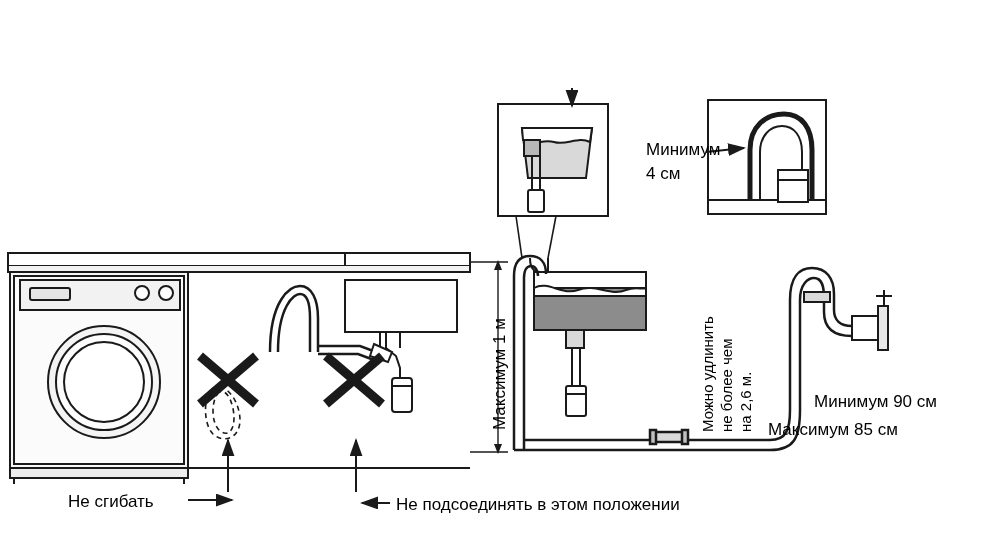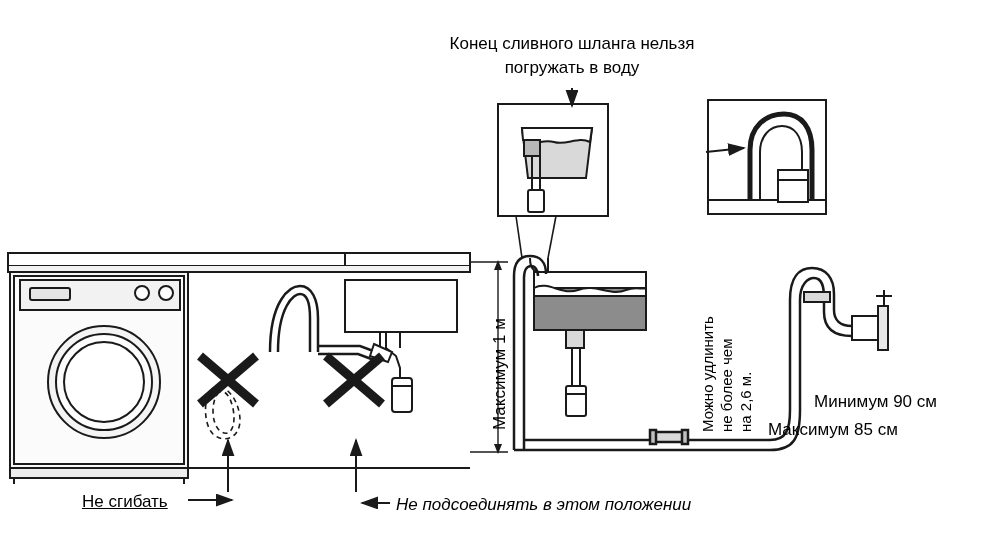--- a/index.html
+++ b/index.html
@@ -233,31 +233,31 @@
         </g>
       </g>
 
       <g stroke-width="1.4">
         <line x1="812" y1="452" x2="812" y2="452"></line>
       </g>
 
     </g>
   </svg>
 
-  <div class="lbl center" style="left:412px; top:32px; width:320px;">Конец сливного шланга нельзя
-погружать в воду</div>
-
+
+  <div class="lbl" style="left:646px; top:138px; width:90px; line-height:24px;">Минимум
+4 см</div>
 
   <div class="lbl rot vert-ccw" style="left:488px; top:430px;">Максимум 1 м</div>
 
   <div class="lbl rot vert-ccw" style="left:698px; top:432px; width:160px; font-size:15px; line-height:19px;">Можно удлинить
 не более чем
 на 2,6 м.</div>
 
   <div class="lbl" style="left:814px; top:390px;">Минимум 90 см</div>
 
   <div class="lbl" style="left:768px; top:418px;">Максимум 85 см</div>
 
-  <div class="lbl" style="left:82px; top:490px;text-decoration:underline;">Не сгибать</div>
-
-  <div class="lbl" style="left:396px; top:493px;font-style:italic;">Не подсоединять в этом положении</div>
+  <div class="lbl" style="left:68px; top:490px;">Не сгибать</div>
+
+  <div class="lbl" style="left:396px; top:493px;">Не подсоединять в этом положении</div>
 
 </div>
 
 </body></html>

